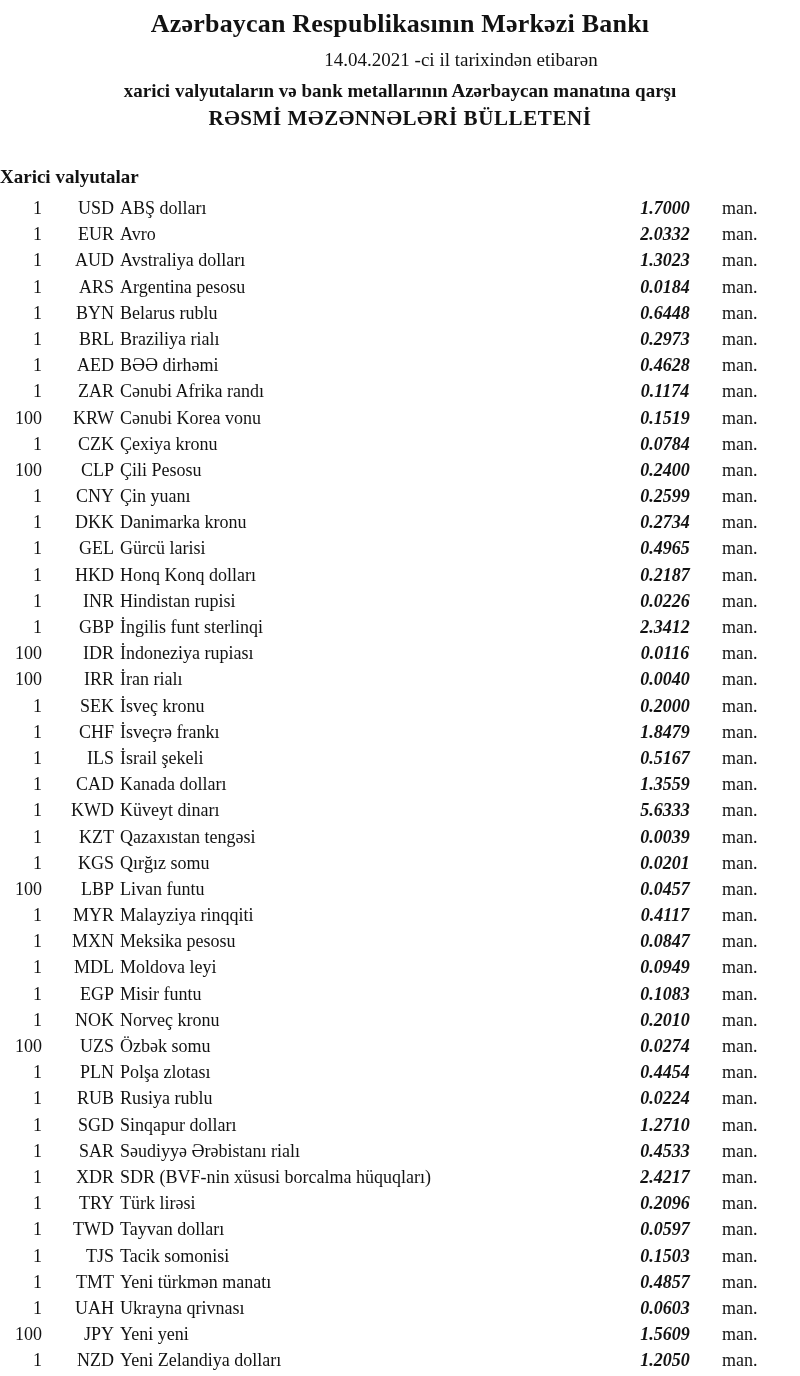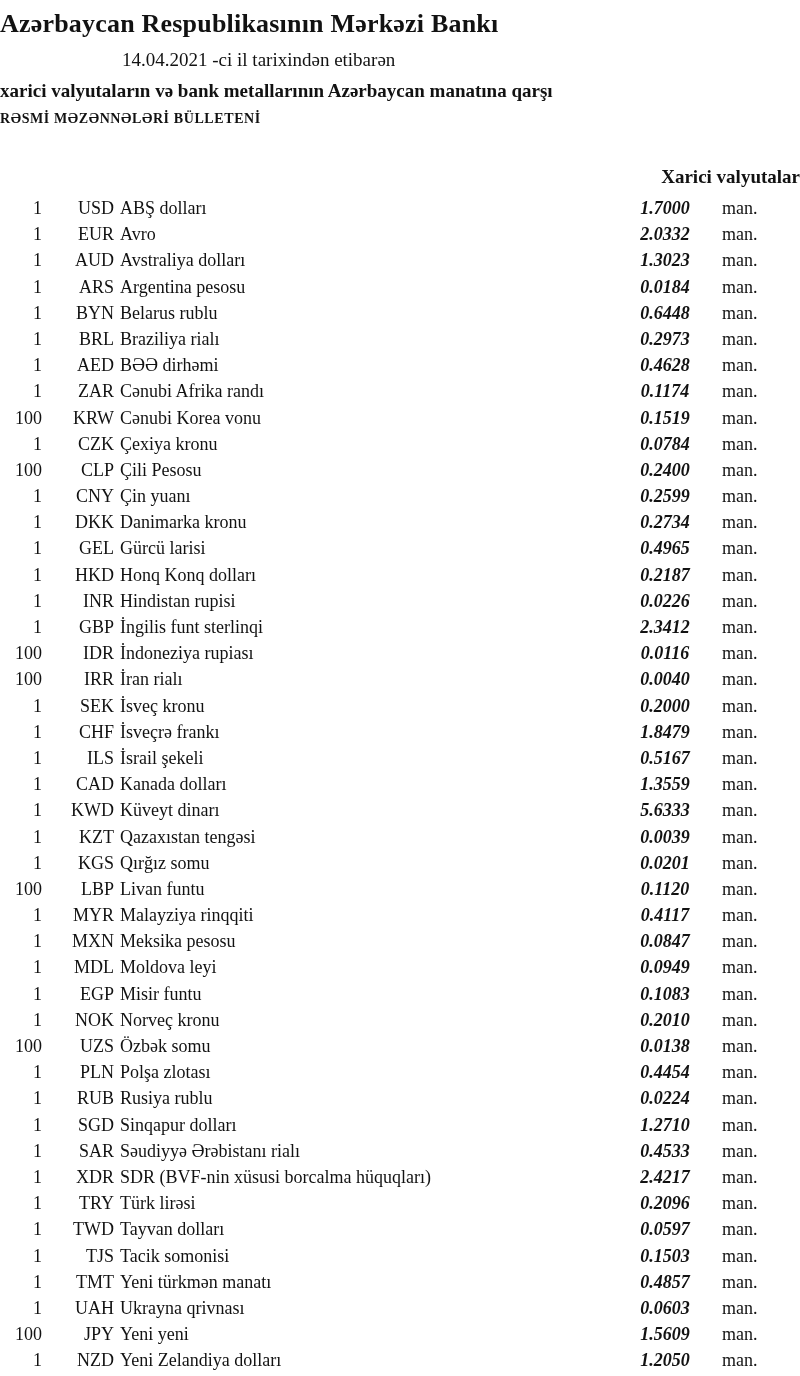--- a/index.html
+++ b/index.html
@@ -4,39 +4,39 @@
 <style>
   html, body { margin: 0; padding: 0; background: #ffffff; }
   body {
     width: 800px; height: 1376px;
     font-family: "Liberation Serif", serif;
     color: #121212;
     overflow: hidden;
   }
   .page { padding-top: 8px; }
 
-  .doc-header { text-align: left; }
+  .doc-header { text-align: center; }
   .bank-name {
     font-size: 26px; font-weight: bold; line-height: 32px;
     letter-spacing: 0.2px;
   }
   .date-line {
     font-size: 19px; font-weight: normal; line-height: 25px;
     margin-top: 7px; text-indent: 122px;
   }
   .scope-line {
     font-size: 19px; font-weight: bold; line-height: 25px; margin-top: 6px;
   }
   .bulletin-line {
-    font-size: 14px; font-weight: bold; line-height: 25px; margin-top: 3px;
+    font-size: 21px; font-weight: bold; line-height: 25px; margin-top: 3px;
     letter-spacing: 0.6px;
   }
 
   .section-title {
-    text-align: right; 
+    text-align: left; 
     font-size: 19px; font-weight: bold;
     margin-top: 35px;
   }
 
   .rates-table { margin-top: 7px; padding: 0 22px 0 8px; }
   .rate-row {
     display: flex; align-items: baseline;
     height: 26.2px; font-size: 18px; line-height: 26.2px;
     white-space: nowrap;
   }
@@ -269,21 +269,21 @@
     <span class="cell-code">KGS</span>
     <span class="cell-name">Qırğız somu</span>
     <span class="cell-rate">0.0201</span>
     <span class="cell-unit">man.</span>
   </div>
 
   <div class="rate-row">
     <span class="cell-qty">100</span>
     <span class="cell-code">LBP</span>
     <span class="cell-name">Livan funtu</span>
-    <span class="cell-rate">0.1120</span>
+    <span class="cell-rate">0.0457</span>
     <span class="cell-unit">man.</span>
   </div>
 
   <div class="rate-row">
     <span class="cell-qty">1</span>
     <span class="cell-code">MYR</span>
     <span class="cell-name">Malayziya rinqqiti</span>
     <span class="cell-rate">0.4117</span>
     <span class="cell-unit">man.</span>
   </div>
@@ -317,21 +317,21 @@
     <span class="cell-code">NOK</span>
     <span class="cell-name">Norveç kronu</span>
     <span class="cell-rate">0.2010</span>
     <span class="cell-unit">man.</span>
   </div>
 
   <div class="rate-row">
     <span class="cell-qty">100</span>
     <span class="cell-code">UZS</span>
     <span class="cell-name">Özbək somu</span>
-    <span class="cell-rate">0.0138</span>
+    <span class="cell-rate">0.0274</span>
     <span class="cell-unit">man.</span>
   </div>
 
   <div class="rate-row">
     <span class="cell-qty">1</span>
     <span class="cell-code">PLN</span>
     <span class="cell-name">Polşa zlotası</span>
     <span class="cell-rate">0.4454</span>
     <span class="cell-unit">man.</span>
   </div>

